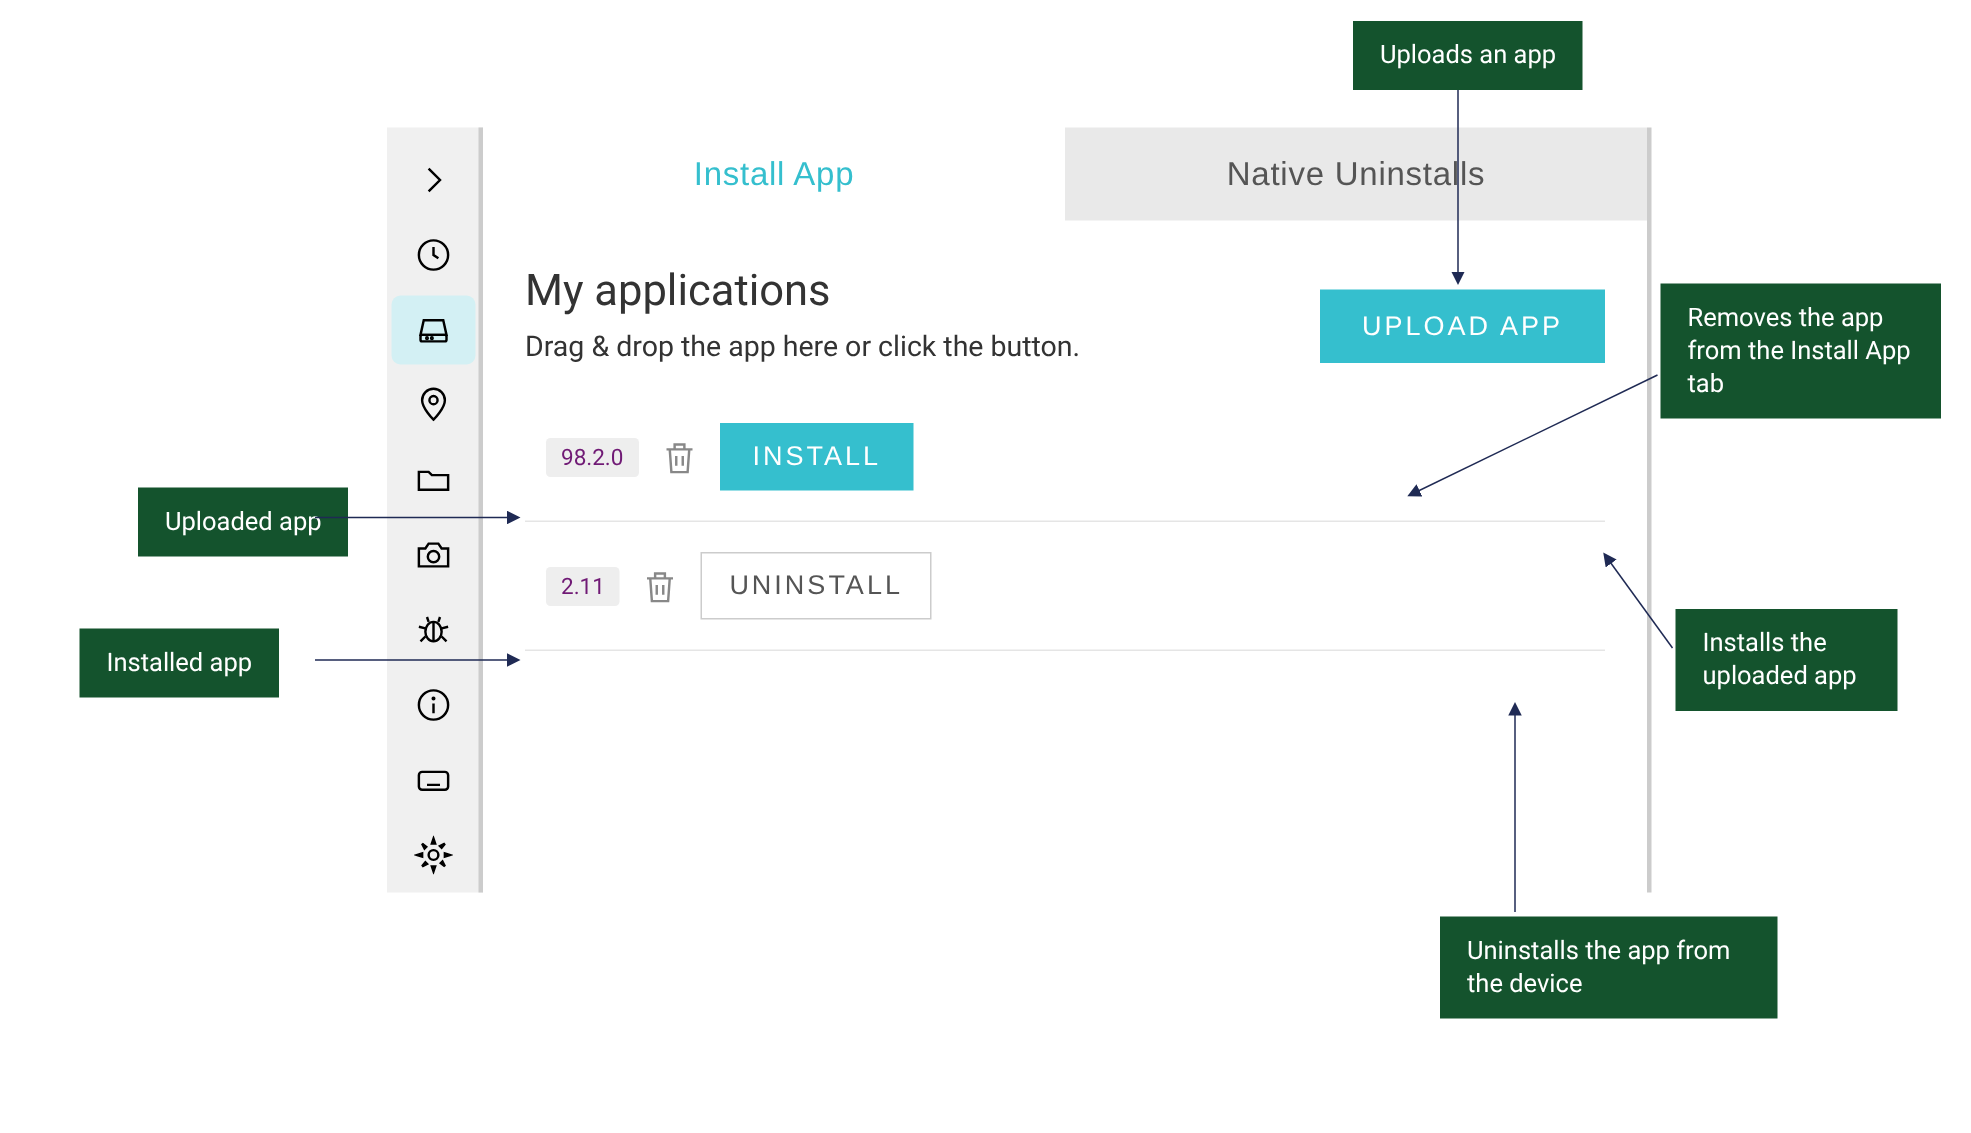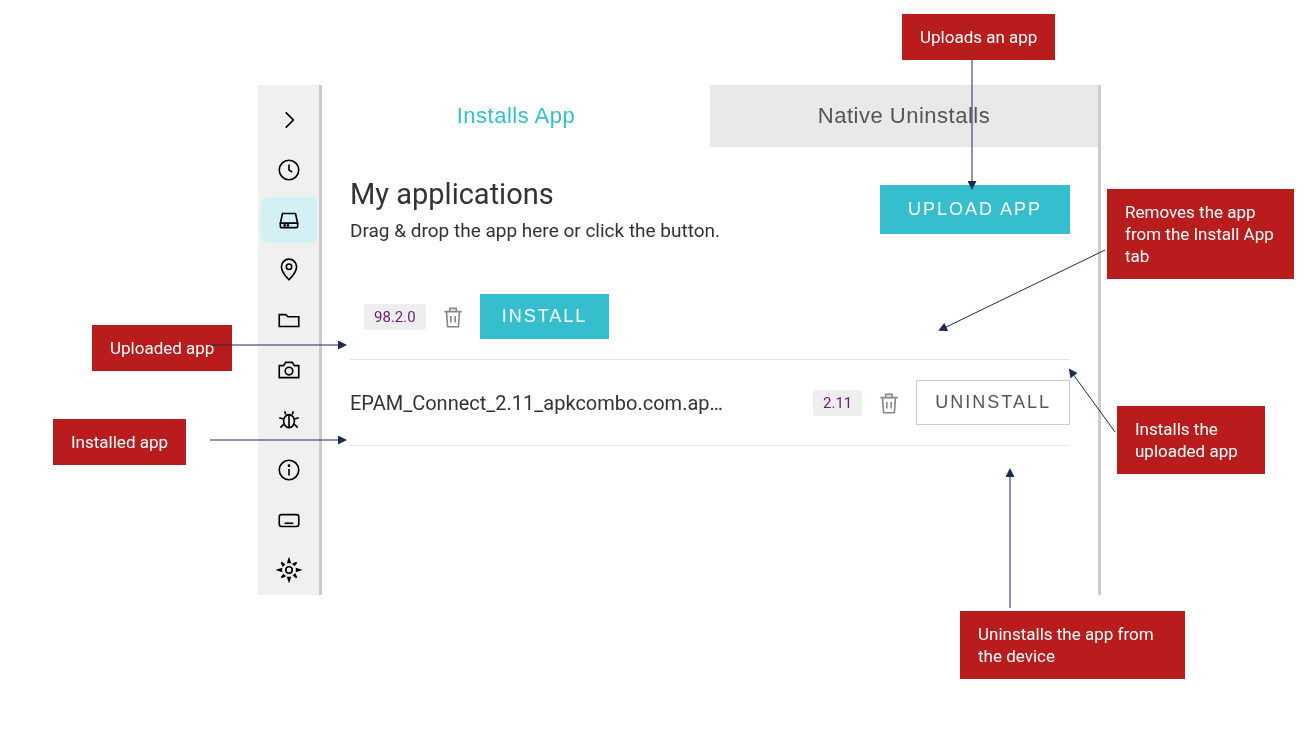--- a/index.html
+++ b/index.html
@@ -63,22 +63,22 @@
   cursor: pointer;
 }
 .tab.active { color: #35bfce; background: #fff; font-weight: 500; }
 .tab.inactive { color: #555; background: #e9e9e9; }
 .content {
   padding: 30px 28px 10px 28px;
 }
 .header-row {
   display: flex;
   justify-content: space-between;
-  align-items: center;
-  margin-bottom: 32px;
+  align-items: flex-end;
+  margin-bottom: 20px;
 }
 .title-block { }
 .page-title {
   font-size: 29px;
   color: #333;
   font-weight: 400;
   margin-bottom: 8px;
 }
 .subtitle {
   font-size: 19px;
@@ -142,21 +142,21 @@
   border: 1px solid #ccc;
   padding: 11px 18px;
   font-size: 18px;
   letter-spacing: 2px;
   cursor: pointer;
   font-family: "Arial Narrow", sans-serif;
   font-stretch: condensed;
 }
 .callout {
   position: absolute;
-  background: #b91c1c;
+  background: #14532d;
   color: #fff;
   font-size: 17px;
   padding: 12px 18px;
   line-height: 1.3;
 }
 .arrow { position: absolute; pointer-events: none; }
 </style>
 </head>
 <body>
 
@@ -224,21 +224,21 @@
     <div class="sidebar-item">
       <svg viewBox="0 0 24 24">
           <circle cx="12" cy="12" r="3"></circle>
           <path d="M12 2 L13 5 L11 5 Z M12 22 L13 19 L11 19 Z M2 12 L5 13 L5 11 Z M22 12 L19 13 L19 11 Z M5 5 L7.5 7 L6.5 8 Z M19 19 L16.5 17 L17.5 16 Z M19 5 L17 7.5 L16 6.5 Z M5 19 L7 16.5 L8 17.5 Z"></path>
         </svg>
     </div>
   </div>
 
   <div class="main">
     <div class="tabs">
-      <div class="tab active">Installs App</div>
+      <div class="tab active">Install App</div>
       <div class="tab inactive">Native Uninstalls</div>
     </div>
     <div class="content">
       <div class="header-row">
         <div class="title-block">
           <div class="page-title">My applications</div>
           <div class="subtitle">Drag &amp; drop the app here or click the button.</div>
         </div>
         <button class="upload-btn">UPLOAD APP</button>
       </div>
@@ -247,21 +247,20 @@
         <div class="version-badge">98.2.0</div>
         <div class="trash-icon">
           <svg viewBox="0 0 24 24">
               <path d="M4 7 L20 7 M9 7 L9 4 L15 4 L15 7 M6 7 L7 21 L17 21 L18 7 M10 11 L10 17 M14 11 L14 17"></path>
             </svg>
         </div>
         <button class="install-btn">INSTALL</button>
       </div>
 
       <div class="app-row">
-        <div class="app-name">EPAM_Connect_2.11_apkcombo.com.ap…</div>
         <div class="version-badge">2.11</div>
         <div class="trash-icon">
           <svg viewBox="0 0 24 24">
               <path d="M4 7 L20 7 M9 7 L9 4 L15 4 L15 7 M6 7 L7 21 L17 21 L18 7 M10 11 L10 17 M14 11 L14 17"></path>
             </svg>
         </div>
         <button class="uninstall-btn">UNINSTALL</button>
       </div>
     </div>
   </div>

